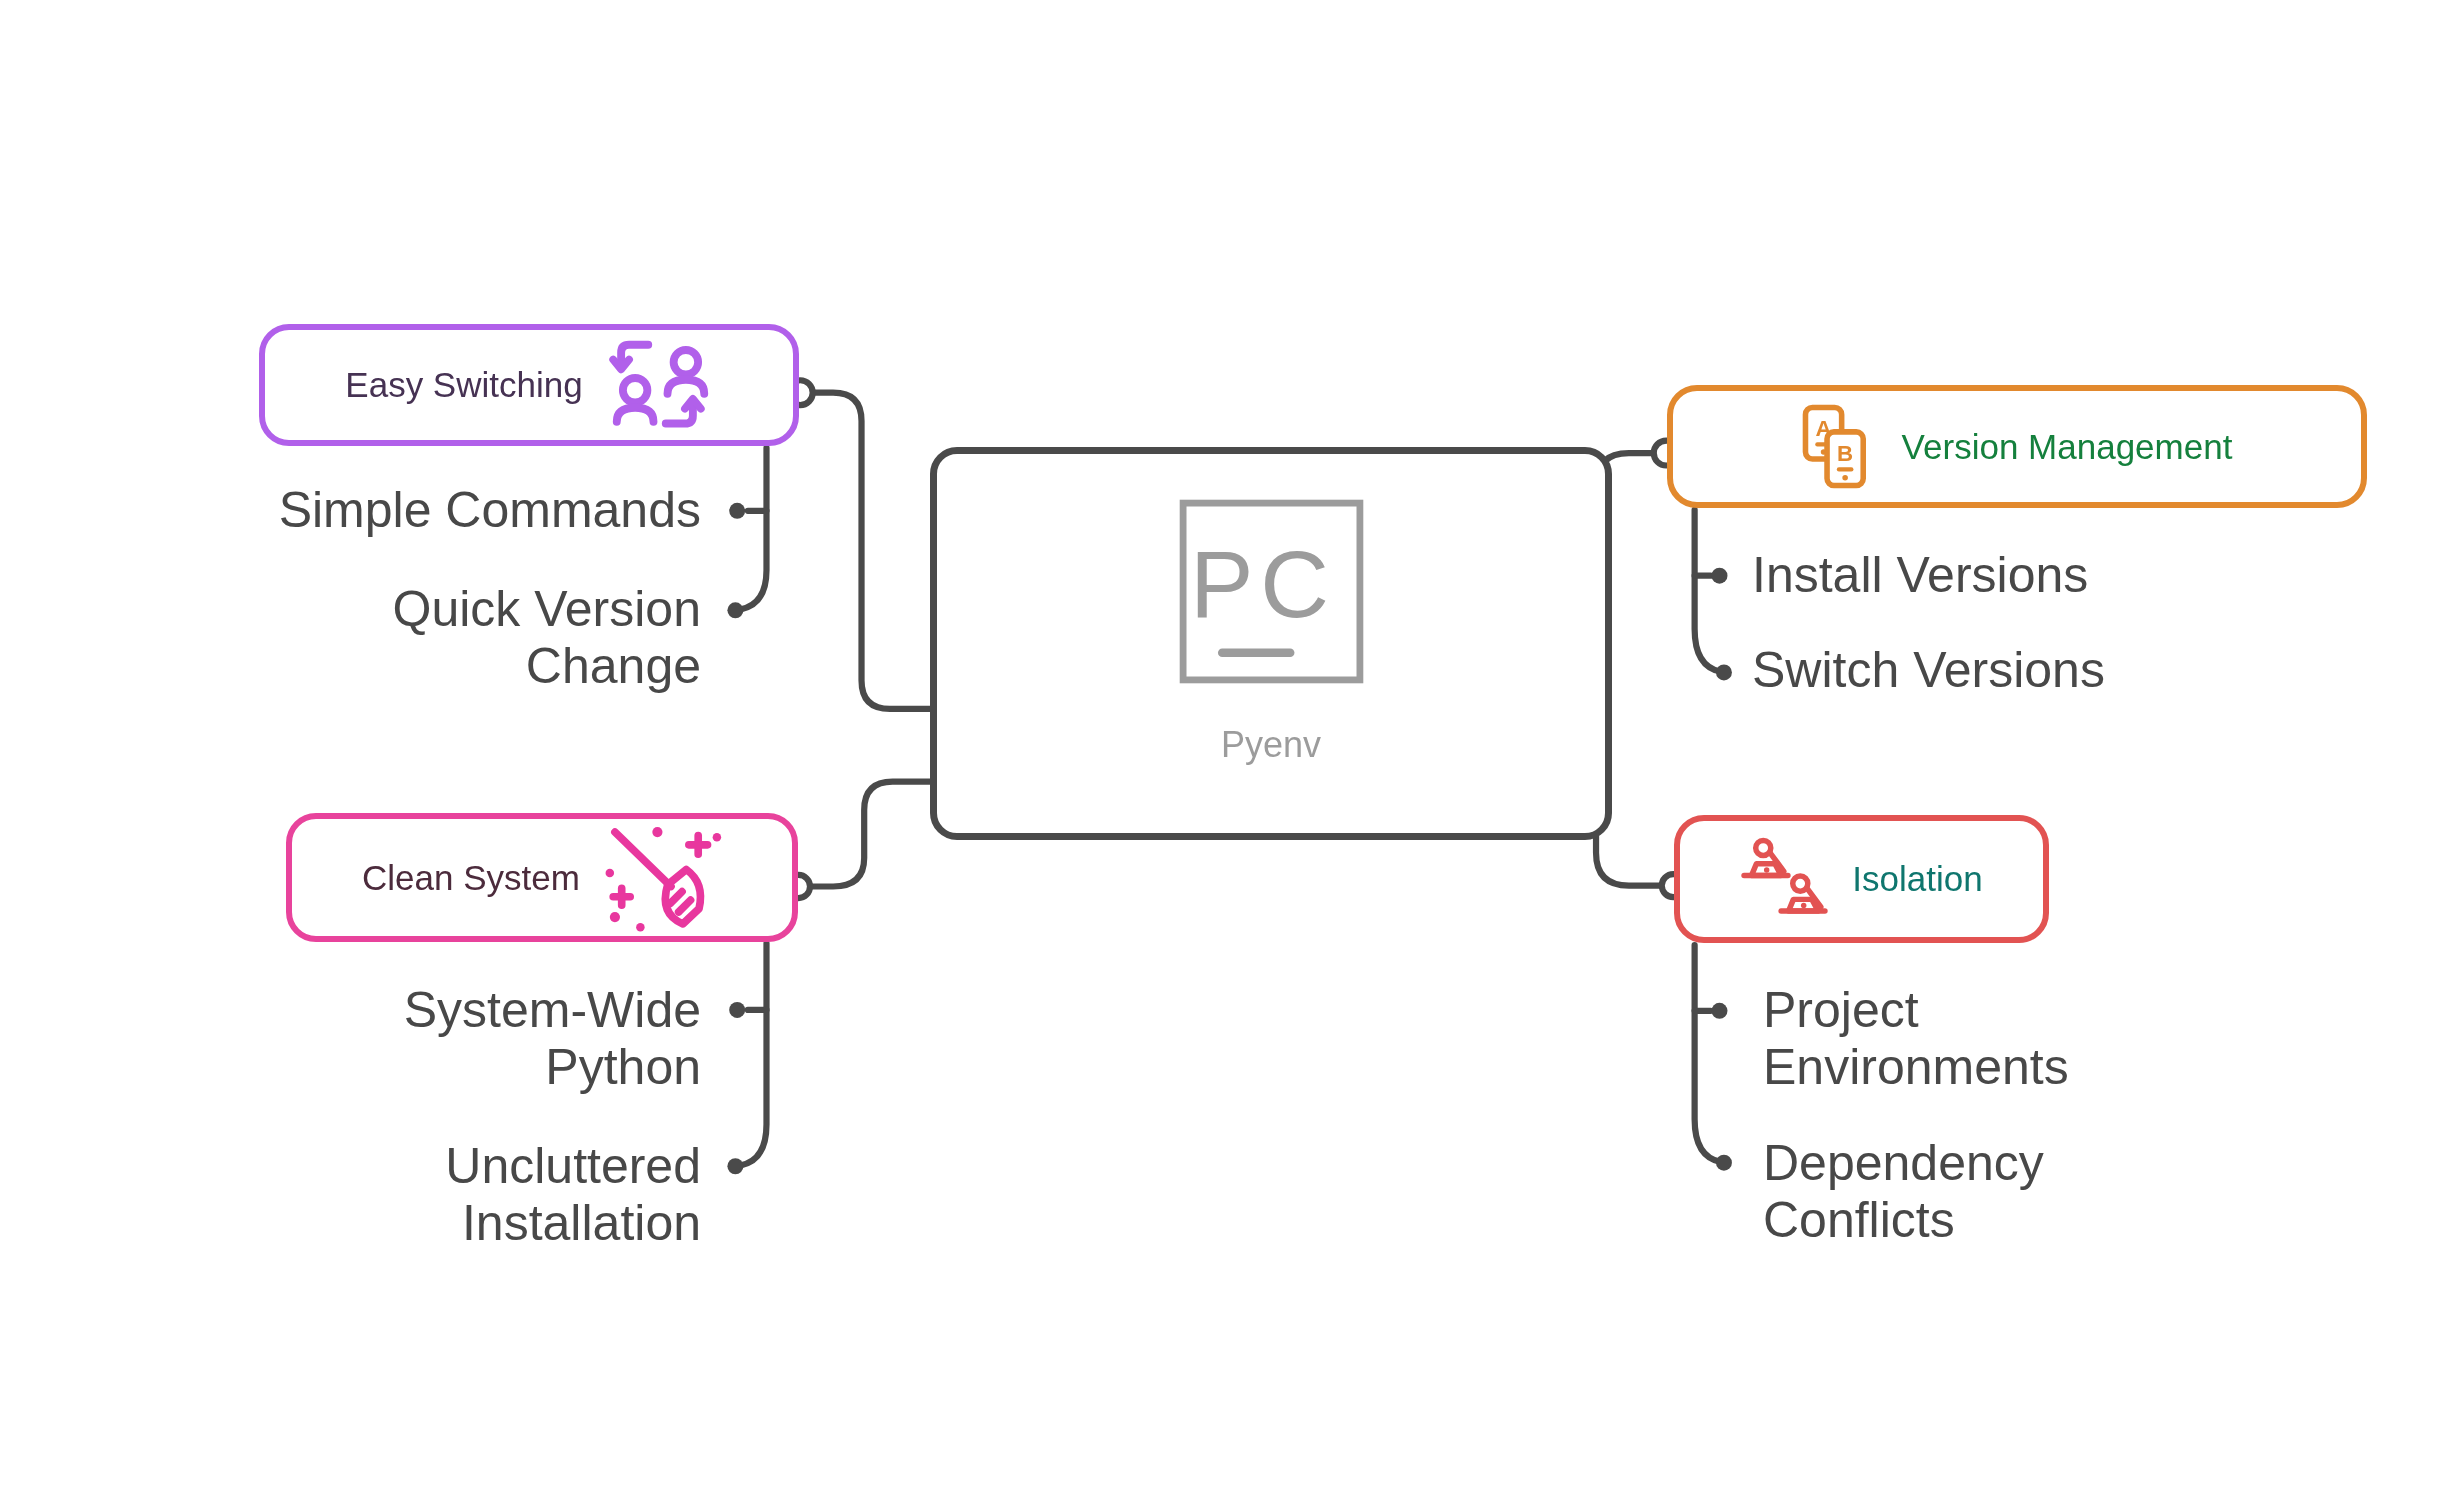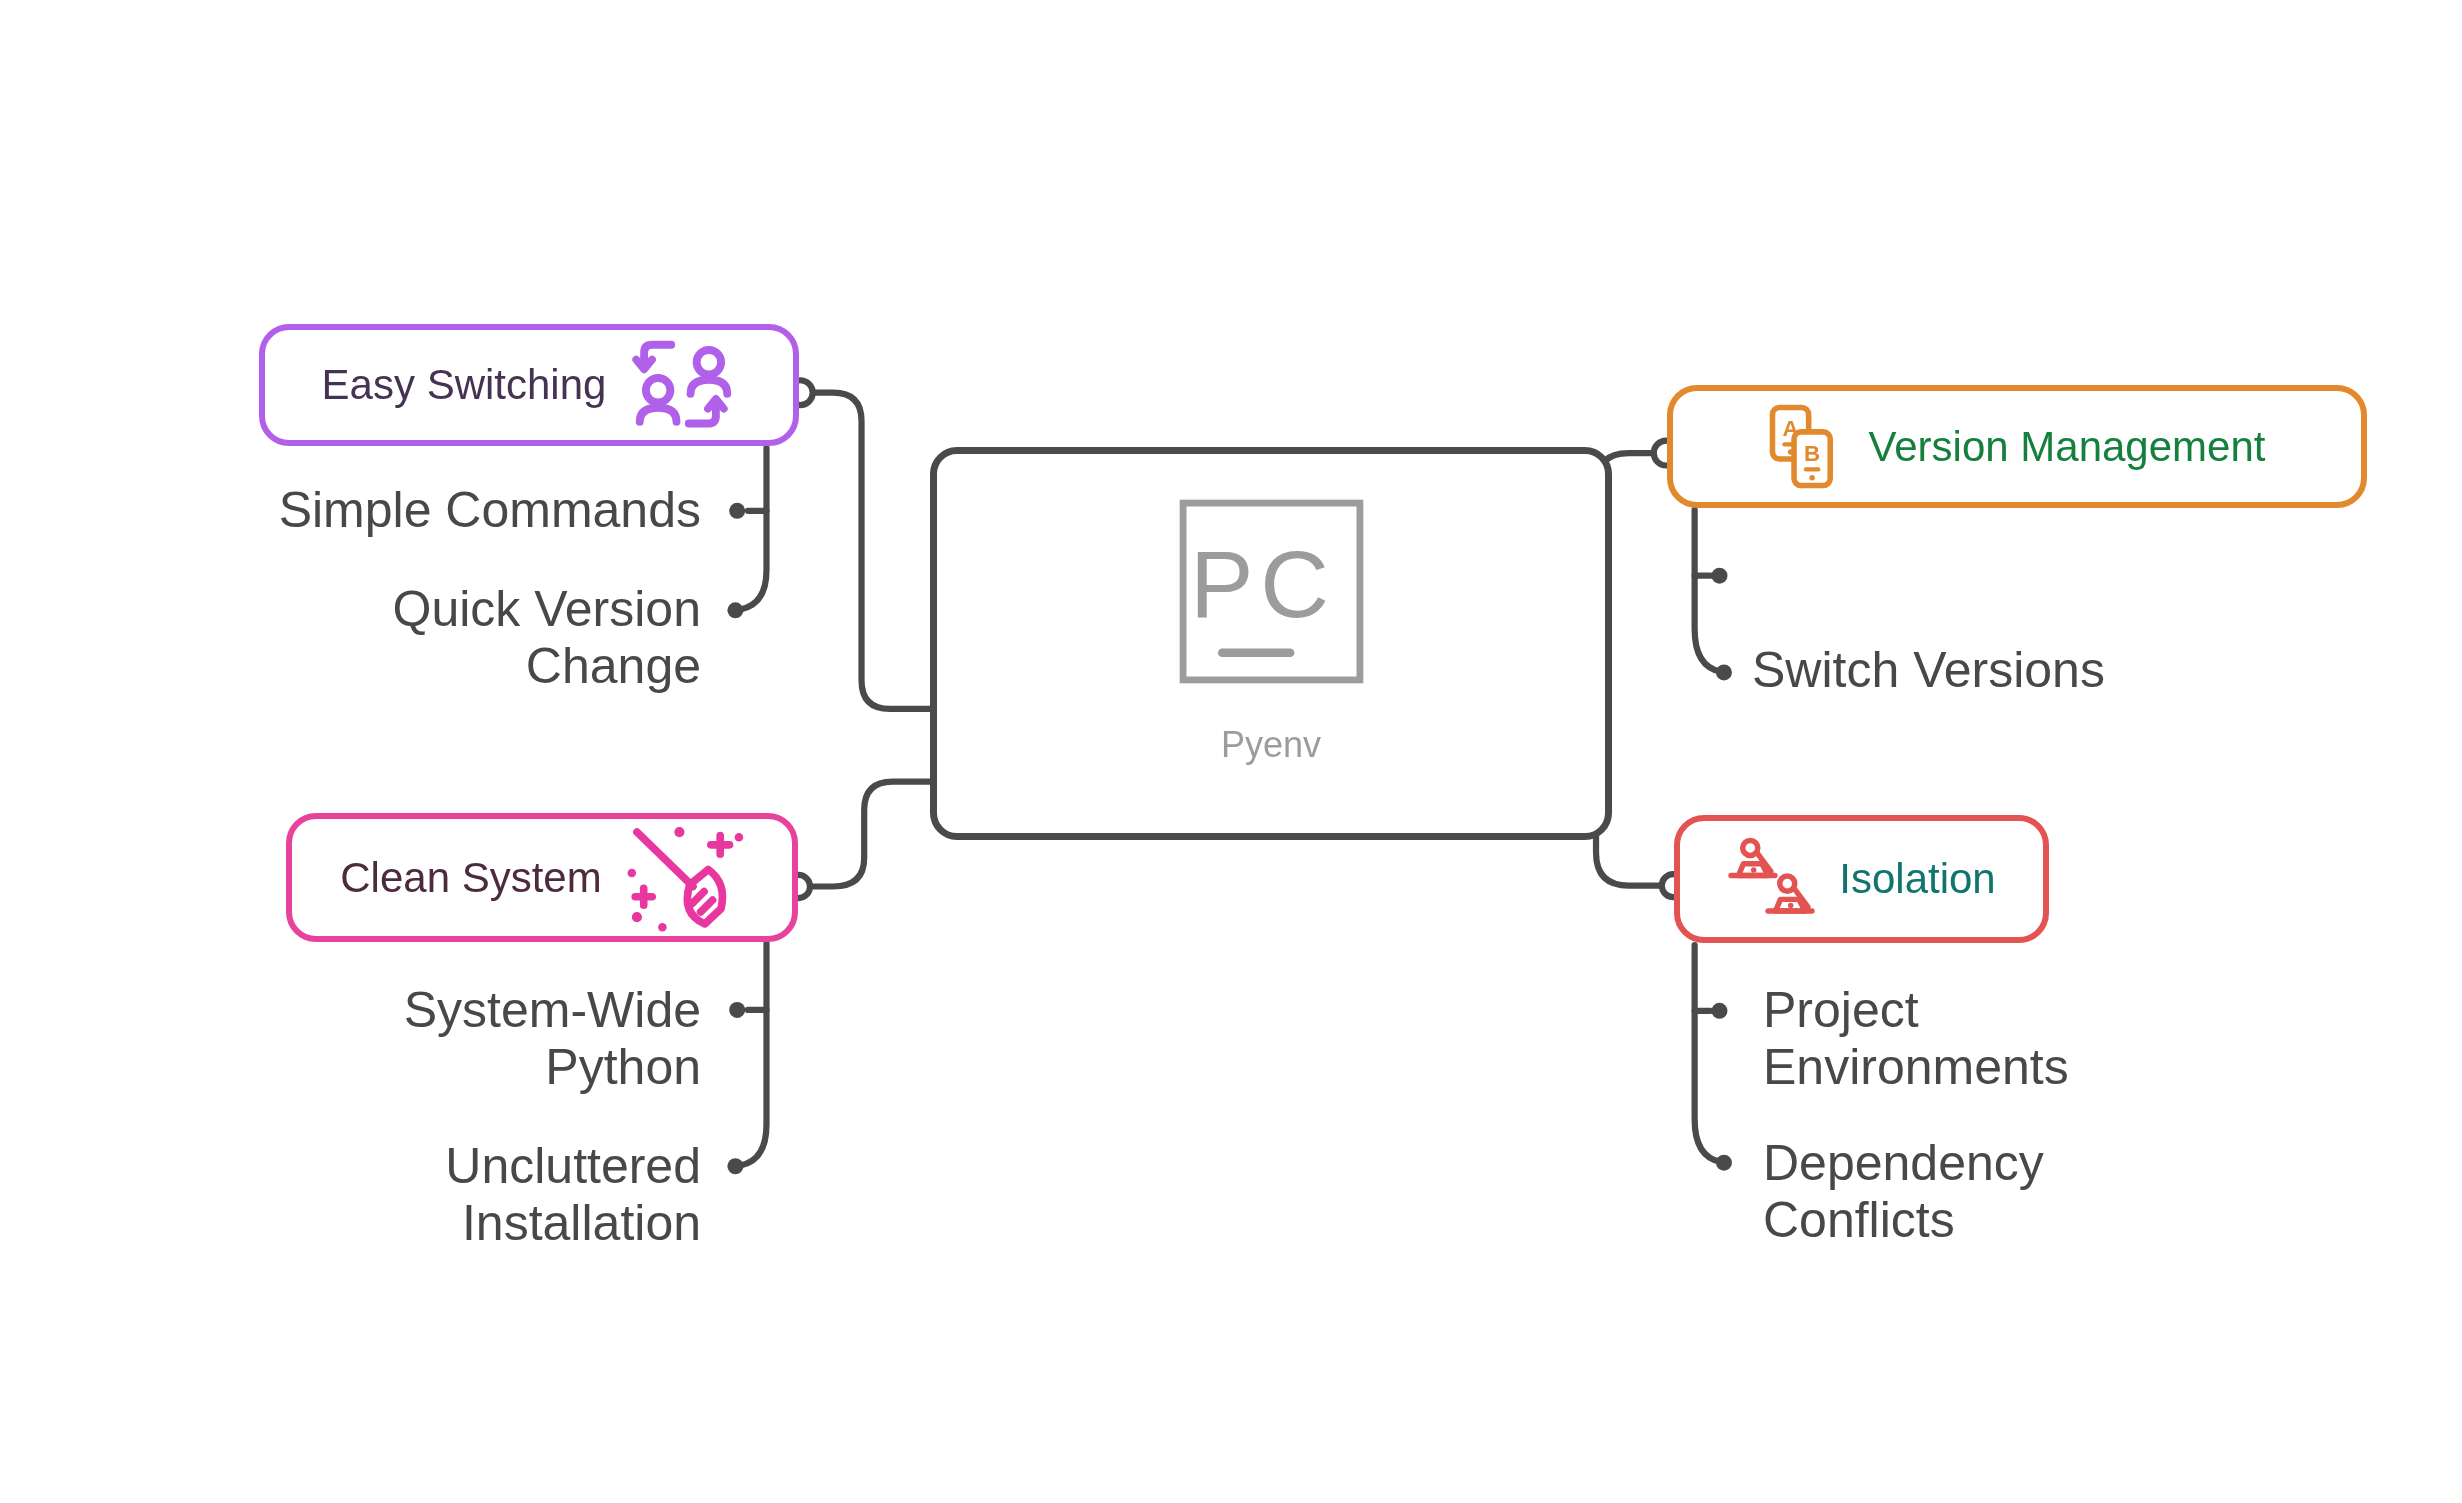--- a/index.html
+++ b/index.html
@@ -7,21 +7,21 @@
     position:relative;width:2462px;height:1503px;background:#ffffff;overflow:hidden;
     font-family:"Liberation Sans",sans-serif;
   }
   .overlay{position:absolute;left:0;top:0;width:2462px;height:1503px;}
   .conn{fill:none;stroke:#4a4a4a;stroke-width:7;stroke-linecap:round;stroke-linejoin:round;}
   .dot{fill:#4a4a4a;stroke:none;}
   .port{fill:#ffffff;stroke:#4a4a4a;stroke-width:7;}
 
   .node{position:absolute;box-sizing:border-box;background:#ffffff;display:flex;align-items:center;justify-content:center;}
   .branch-node{border-radius:30px;border:6.2px solid;}
-  .node-label{font-size:42px;white-space:nowrap;}
+  .node-label{font-size:35px;white-space:nowrap;}
 
   .node-easy{left:259px;top:324px;width:540px;height:122px;border-color:#b160ea;gap:25px;}
   .node-easy .node-label{color:#463253;}
   .node-clean{left:286px;top:813px;width:512px;height:129px;border-color:#e8439c;gap:23px;}
   .node-clean .node-label{color:#4c2b3c;}
   .node-vm{left:1667px;top:385px;width:700px;height:123px;border-color:#e2892e;gap:36px;}
   .node-vm .node-label{color:#15803d;}
   .node-iso{left:1674px;top:815px;width:375px;height:128px;border-color:#e25352;gap:23px;}
   .node-iso .node-label{color:#0f766e;}
 
@@ -191,20 +191,23 @@
 
   <div class="child align-r c-syswide">
     <div class="ln">System-Wide</div>
     <div class="ln">Python</div>
   </div>
   <div class="child align-r c-unclut">
     <div class="ln">Uncluttered</div>
     <div class="ln">Installation</div>
   </div>
 
+  <div class="child align-l c-install">
+    <div class="ln">Install Versions</div>
+  </div>
   <div class="child align-l c-switch">
     <div class="ln">Switch Versions</div>
   </div>
 
   <div class="child align-l c-projenv">
     <div class="ln">Project</div>
     <div class="ln">Environments</div>
   </div>
   <div class="child align-l c-depconf">
     <div class="ln">Dependency</div>

